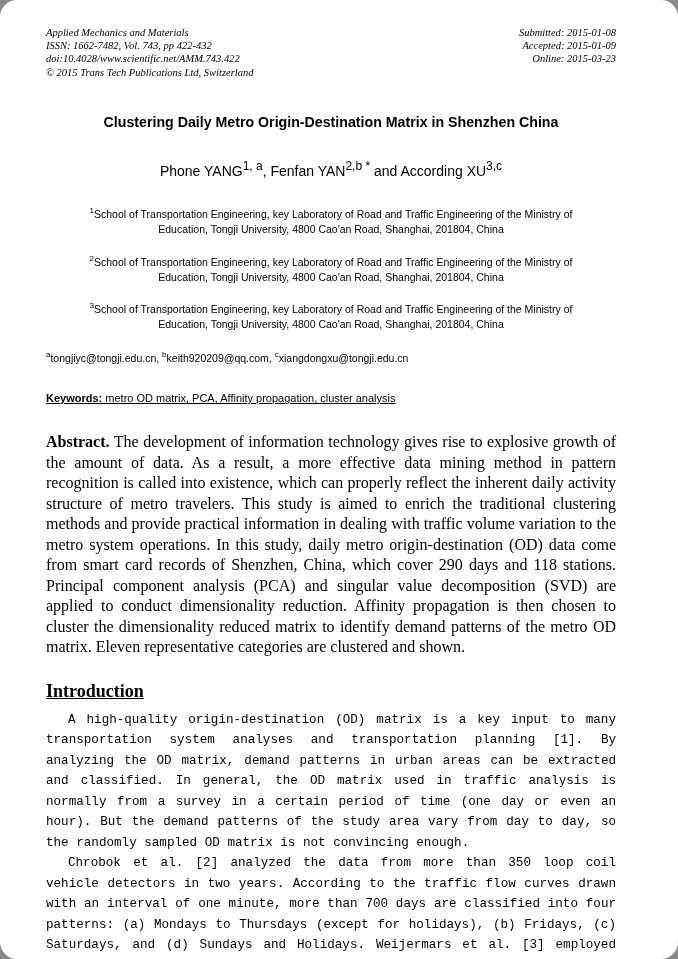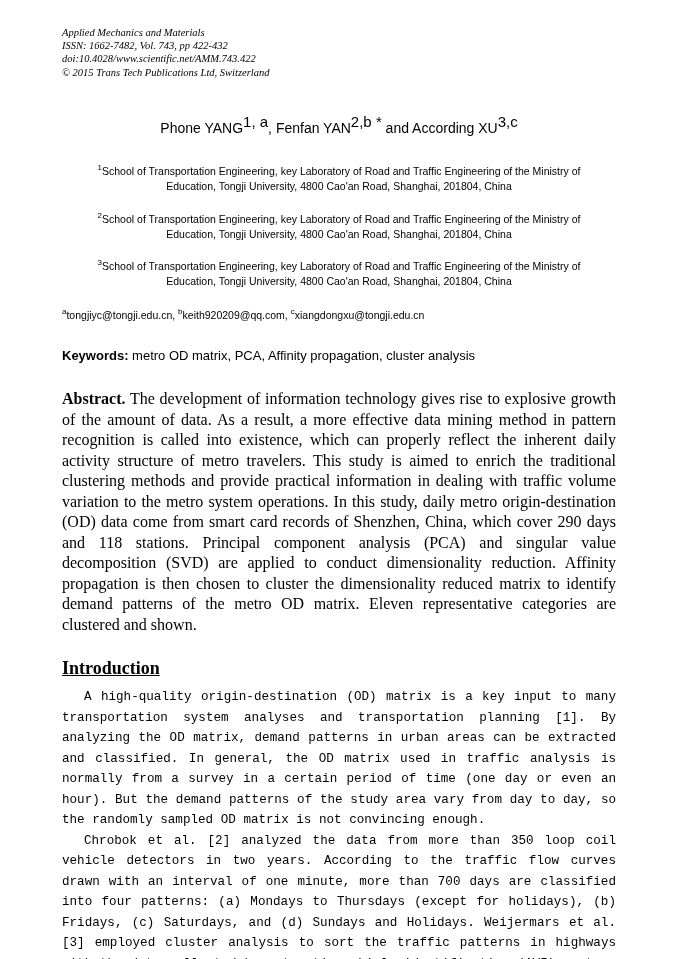--- a/index.html
+++ b/index.html
@@ -6,24 +6,25 @@
     margin: 0;
     padding: 0;
     background: #8a8a8a;
   }
   .page {
     width: 678px;
     height: 959px;
     background: #ffffff;
     position: relative;
     box-sizing: border-box;
-    padding: 26px 62px 20px 62px;
+    padding: 26px 62px 20px 46px;
     font-family: "Liberation Serif", serif;
     color: #000000;
     overflow: hidden;
+    border-radius: 17px;
   }
 
   
   .header {
     display: flex;
     justify-content: space-between;
     font-family: "Liberation Serif", serif;
     font-style: italic;
     font-size: 10.5px;
     line-height: 13.2px;
@@ -45,21 +46,21 @@
   }
 
   
   .authors {
     text-align: center;
     font-family: "Liberation Sans", sans-serif;
     font-size: 14px;
     line-height: 18px;
     margin-bottom: 24px;
   }
-  .authors sup { font-size: 15px; }
+  .authors sup { font-size: 12px; }
 
   
   .affil {
     text-align: center;
     font-family: Liberation Sans, sans-serif;
     font-size: 10.5px;
     line-height: 15.5px;
     margin: 0 18px 13px 18px;
   }
   .affil sup { font-size: 8px; }
@@ -69,23 +70,24 @@
     font-family: "Liberation Sans", sans-serif;
     font-size: 10.5px;
     line-height: 15px;
     margin: 14px 0 26px 0;
   }
   .emails sup { font-size: 8px; }
 
   
   .keywords {
     font-family: "Liberation Sans", sans-serif;
-    font-size: 13px;
+    font-size: 11px;
     line-height: 15px;
     margin-bottom: 26px;
+    text-decoration: underline;
   }
   .keywords b { font-weight: bold; }
 
   
   .abstract {
     font-family: "Liberation Serif", serif;
     font-size: 16px;
     line-height: 20.5px;
     text-align: justify;
     margin-bottom: 24px;
@@ -116,22 +118,26 @@
 </head>
 <body>
 
 <div class="page">
 
   <div class="header">
     <div class="header-left">Applied Mechanics and Materials
 ISSN: 1662-7482, Vol. 743, pp 422-432
 doi:10.4028/www.scientific.net/AMM.743.422
 © 2015 Trans Tech Publications Ltd, Switzerland</div>
+    <div class="header-right">Submitted: 2015-01-08
+Accepted: 2015-01-09
+Online: 2015-03-23</div>
   </div>
 
+  <h1 class="title">Clustering Daily Metro Origin-Destination Matrix in Shenzhen China</h1>
 
   <div class="authors">
     <span>Phone YANG</span><sup>1, a</sup><span>, </span><span>Fenfan YAN</span><sup>2,b *</sup><span> and </span><span>According XU</span><sup>3,c</sup>
   </div>
 
   <div class="affil">
     <sup>1</sup><span>School of Transportation Engineering, key Laboratory of Road and Traffic Engineering of the Ministry of Education, Tongji University, 4800 Cao'an Road, Shanghai, 201804, China</span>
   </div>
   <div class="affil">
     <sup>2</sup><span>School of Transportation Engineering, key Laboratory of Road and Traffic Engineering of the Ministry of Education, Tongji University, 4800 Cao'an Road, Shanghai, 201804, China</span>

